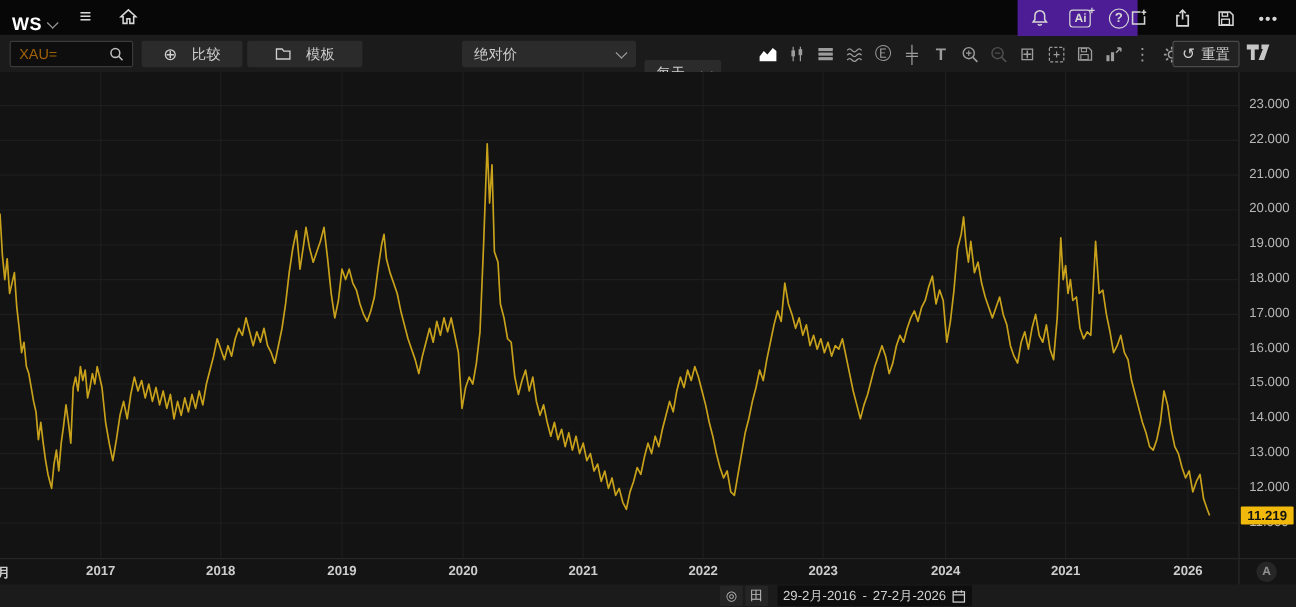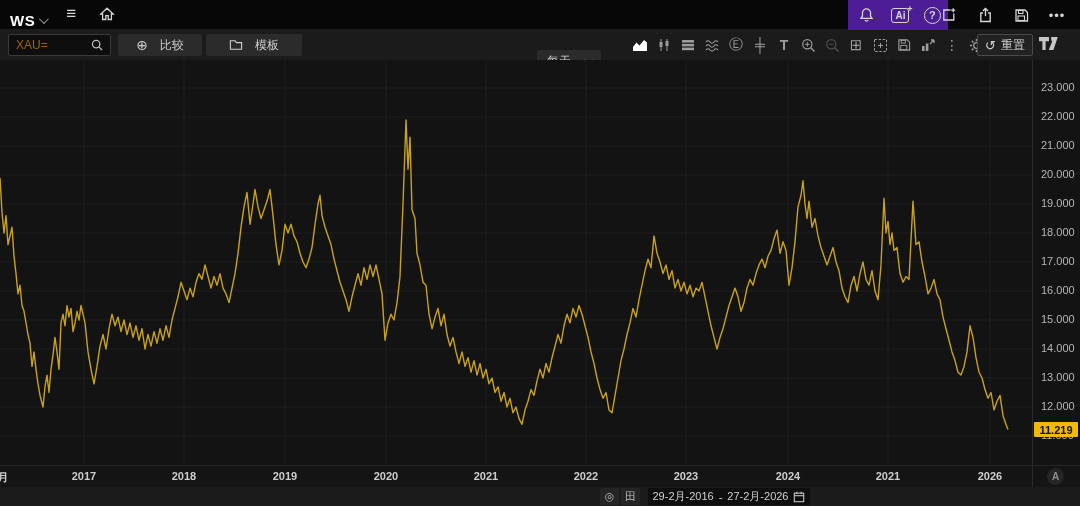--- a/index.html
+++ b/index.html
@@ -160,20 +160,25 @@
     </div>
     <div class="tbtn" style="left:118px; width:84px;">
       <span style="font-size:14px;">⊕</span>
       <span>比较</span>
     </div>
     <div class="tbtn" style="left:206px; width:96px;">
       <svg width="14" height="12" viewBox="0 0 15 12">
         <path d="M1.5 1.5h5l1.5 2h5.5v7H1.5z" fill="none" stroke="#cfcfcf" stroke-width="1.2"></path>
       </svg>
       <span>模板</span>
+    </div>
+    <div class="drop" style="left:385px; width:145px;">
+      <span>绝对价</span>
+      <span class="grow"></span>
+      <i class="chev-dn"></i>
     </div>
     <div class="drop" style="left:537px; width:64px;margin-top:16px;">
       <span>每天</span>
       <span class="grow"></span>
       <i class="chev-dn"></i>
     </div>
 
     <div class="icon-strip">
       <div class="ic active">
         <svg width="16" height="14" viewBox="0 0 16 14">

